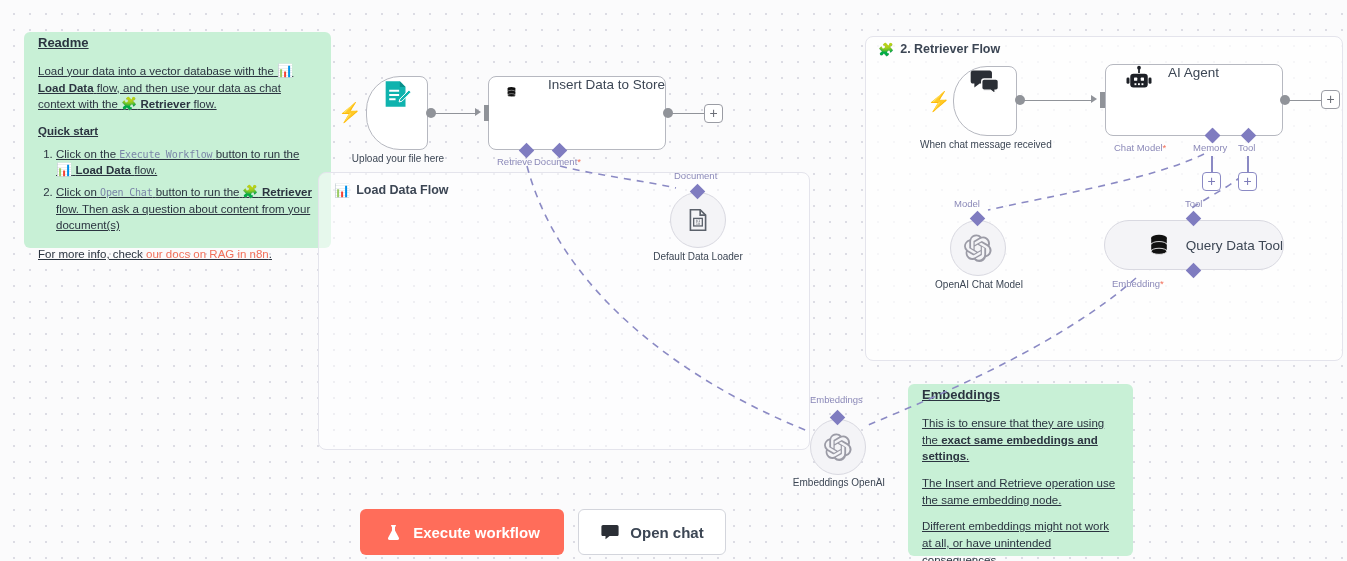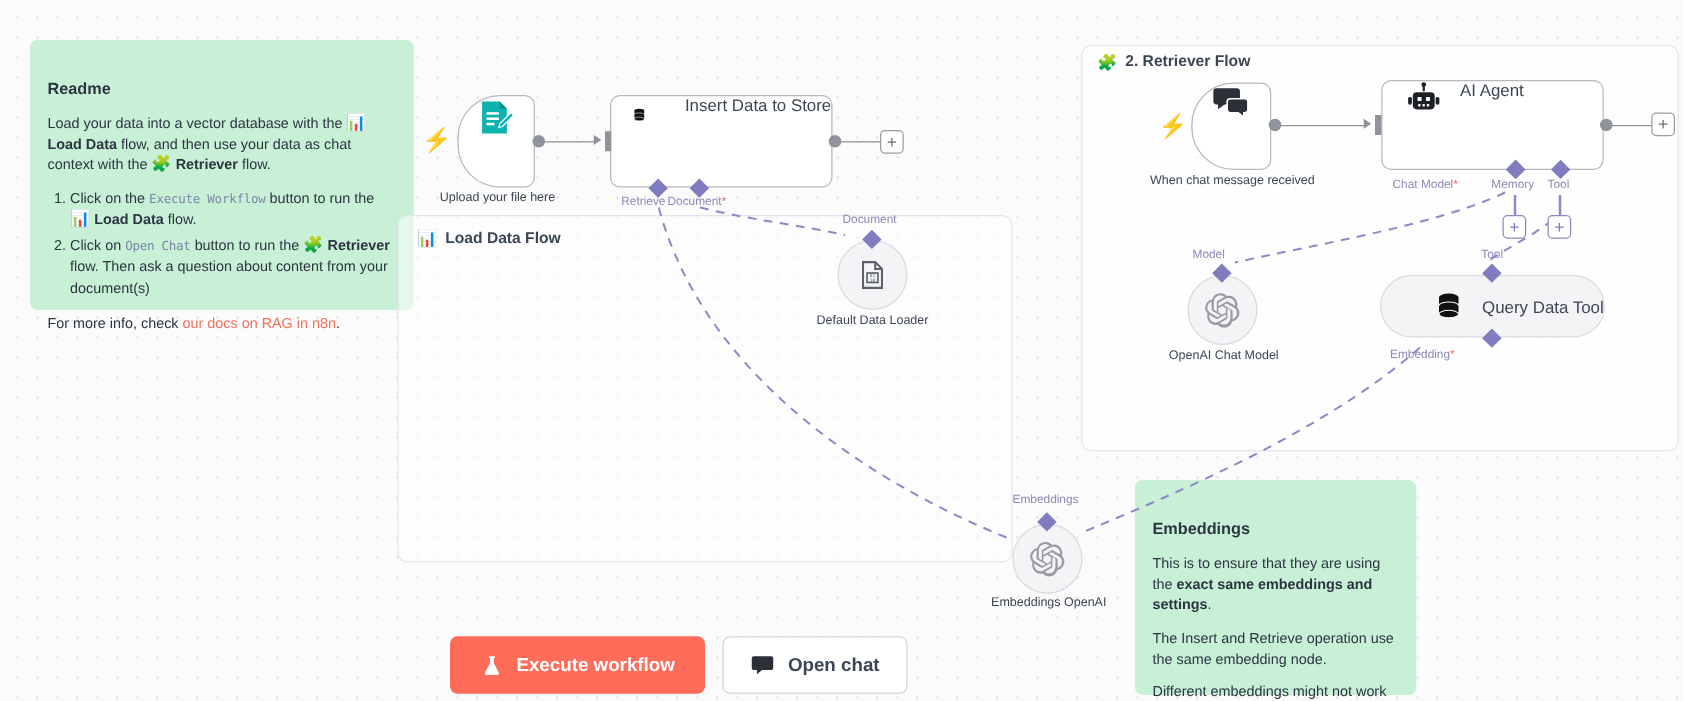--- a/index.html
+++ b/index.html
@@ -17,24 +17,25 @@
     background-image: radial-gradient(circle, #dcdce4 1px, transparent 1.1px);
     background-size: 16px 16px;
     background-position: 6px 6px;
   }
 
   
   .sticky {
     position: absolute;
     background: #c8f0d6;
     border-radius: 6px;
-    padding: 30px 14px 14px 14px;
+    padding: 2px 14px 14px 14px;
     color: #2b3440;
     font-size: 11.5px;
     line-height: 1.45;
+    text-decoration: underline;
   }
   .sticky h3 {
     margin: 0 0 10px 0;
     font-size: 13px;
     font-weight: bold;
     color: #2b3440;
   }
   .sticky p { margin: 0 0 10px 0; }
   .sticky p:last-child { margin-bottom: 0; }
   .sticky .sub { font-weight: bold; margin: 0 0 6px 0; font-size: 11.5px; }
@@ -263,20 +264,21 @@
     <h3>Readme</h3>
     <p>
       <span>Load your data into a vector database with the</span>
       <span class="emoji">📊</span>
       <span class="b">Load Data</span>
       <span>flow, and then use your data as chat context with the</span>
       <span class="emoji">🧩</span>
       <span class="b">Retriever</span>
       <span>flow.</span>
     </p>
+    <p class="sub">Quick start</p>
     <ol>
       <li>
         <span>Click on the</span>
         <code>Execute Workflow</code>
         <span>button to run the</span>
         <span class="emoji">📊</span>
         <span class="b">Load Data</span>
         <span>flow.</span>
       </li>
       <li>

